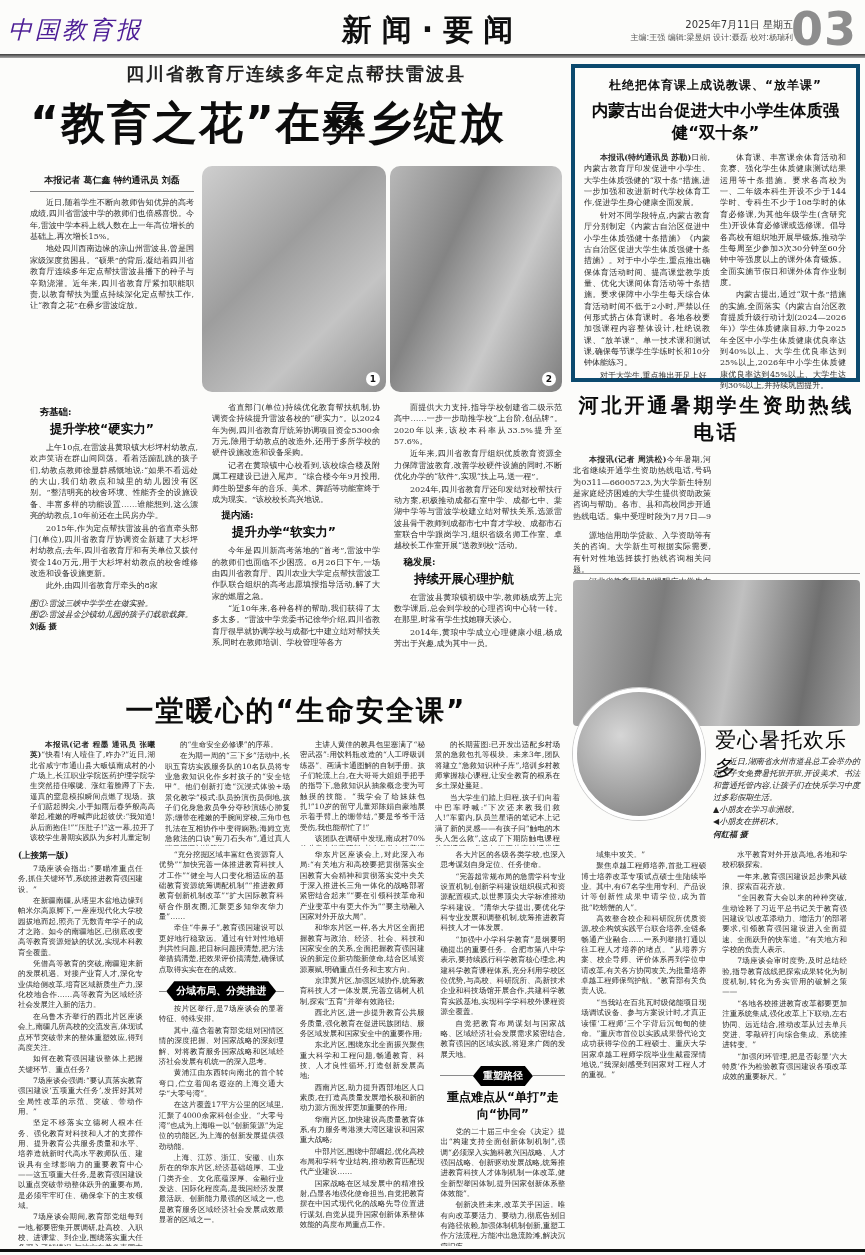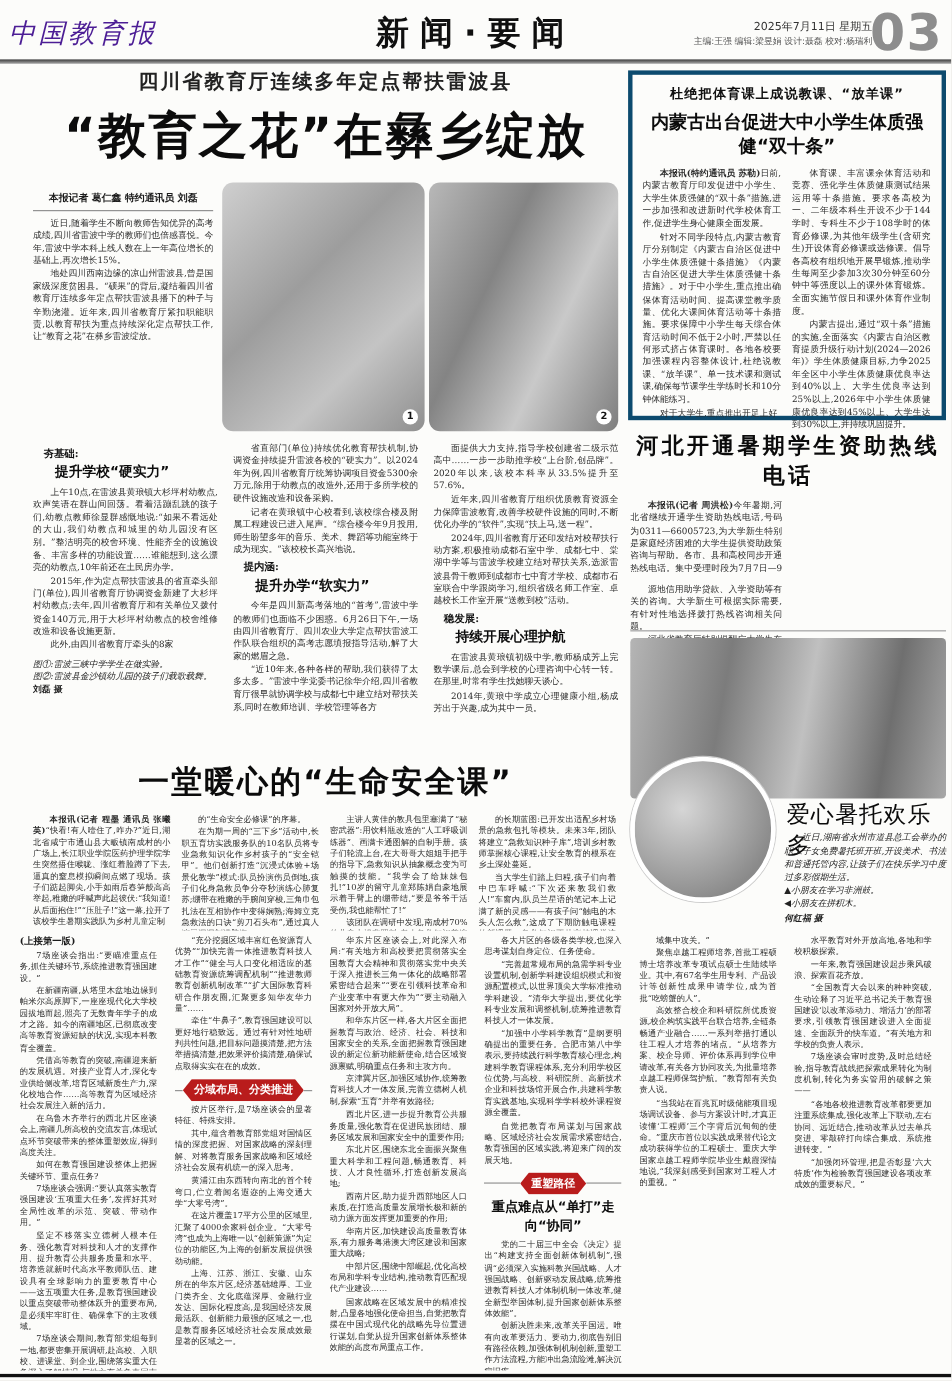--- a/index.html
+++ b/index.html
@@ -13,21 +13,21 @@
 
 .masthead{left:8px;top:14px;font-size:24px;font-weight:normal;font-style:italic;letter-spacing:3px;color:#4c1d95;}
 .section-title{left:0;right:0;top:10px;text-align:center;font-size:30px;font-weight:800;letter-spacing:10px;color:#0f0f0f;}
 .dateline{right:72px;top:17px;text-align:right;font-size:10px;color:#333;line-height:1.5;}
 .staff{font-size:8px;color:#555;}
 .page-num{right:8px;top:2px;font-size:46px;font-weight:bold;color:#8d8d8d;letter-spacing:1px;}
 .header-rule{left:0;right:0;top:54px;height:4px;background:linear-gradient(#3c3c3c,#aaa);}
 
 .lead{left:30px;top:62px;width:532px;height:624px;}
 .lead-kicker{width:100%;text-align:center;font-size:18px;font-weight:bold;color:#222;letter-spacing:2px;}
-.lead-headline{width:100%;text-align:center;font-size:44px;font-weight:800;letter-spacing:2px;color:#0c0c0c;margin-top:8px;}
+.lead-headline{width:100%;text-align:left;font-size:44px;font-weight:800;letter-spacing:2px;color:#0c0c0c;margin-top:8px;}
 .photo-zone{position:absolute;left:0;top:104px;width:532px;height:226px;}
 .lead-textcol{position:absolute;left:0;top:8px;width:164px;height:214px;overflow:hidden;}
 .byline{font-size:9px;font-weight:bold;text-align:center;border-bottom:1px solid #888;padding-bottom:4px;margin-bottom:5px;}
 .photo{position:absolute;top:0;height:226px;border-radius:10px;overflow:hidden;}
 .photo-1{left:172px;width:184px;background:linear-gradient(135deg,#cfcfcf 0%,#9d9d9d 40%,#c4c4c4 70%,#8f8f8f 100%);}
 .photo-2{left:360px;width:172px;background:linear-gradient(115deg,#b8b8b8 0%,#848484 35%,#c9c9c9 65%,#7e7e7e 100%);}
 .photo::after{content:"";position:absolute;left:0;right:0;top:0;height:18px;background:radial-gradient(120% 100% at 50% -60%, #fcfcfa 60%, transparent 61%);}
 .num-badge{position:absolute;right:6px;bottom:6px;width:14px;height:14px;border-radius:50%;background:#fff;color:#111;
   font-size:9px;line-height:14px;text-align:center;font-weight:bold;}
 .lead-body{position:absolute;left:0;top:340px;width:532px;height:284px;display:flex;gap:14px;}
@@ -66,21 +66,21 @@
 .s-body{display:flex;gap:10px;margin-top:10px;height:106px;}
 .s-col{width:125px;height:106px;overflow:hidden;}
 .s-col p.para{font-size:7.5px;line-height:1.38;}
 
 .bottom{left:18px;top:850px;width:829px;height:396px;display:flex;gap:16px;}
 .b-col{width:130px;height:396px;overflow:hidden;}
 .b-col p.para{font-size:7.5px;line-height:1.38;}
 .continued{font-size:8.5px;font-weight:bold;margin-bottom:2px;}
 .banner-row{display:flex;align-items:center;margin:6px 0 3px;}
 .banner-row::before,.banner-row::after{content:"";flex:1;height:1px;background:#8a8a8a;}
-.banner{background:#b91c1c;color:#fff;font-size:10px;font-weight:bold;font-family:"DejaVu Sans",sans-serif;
+.banner{background:#000000;color:#fff;font-size:10px;font-weight:bold;font-family:"DejaVu Sans",sans-serif;
   padding:3px 10px;clip-path:polygon(8px 0,calc(100% - 8px) 0,100% 50%,calc(100% - 8px) 100%,8px 100%,0 50%);white-space:nowrap;}
 .b-subhead{font-size:12px;font-weight:800;font-family:"DejaVu Sans",sans-serif;text-align:center;color:#0c0c0c;margin:2px 0 4px;}
 .page-foot{left:0;right:0;top:1249px;height:3px;background:#111;}
 </style>
 </head>
 <body>
 
 <div class="page">
 
   <div class="abs masthead">中国教育报</div>

